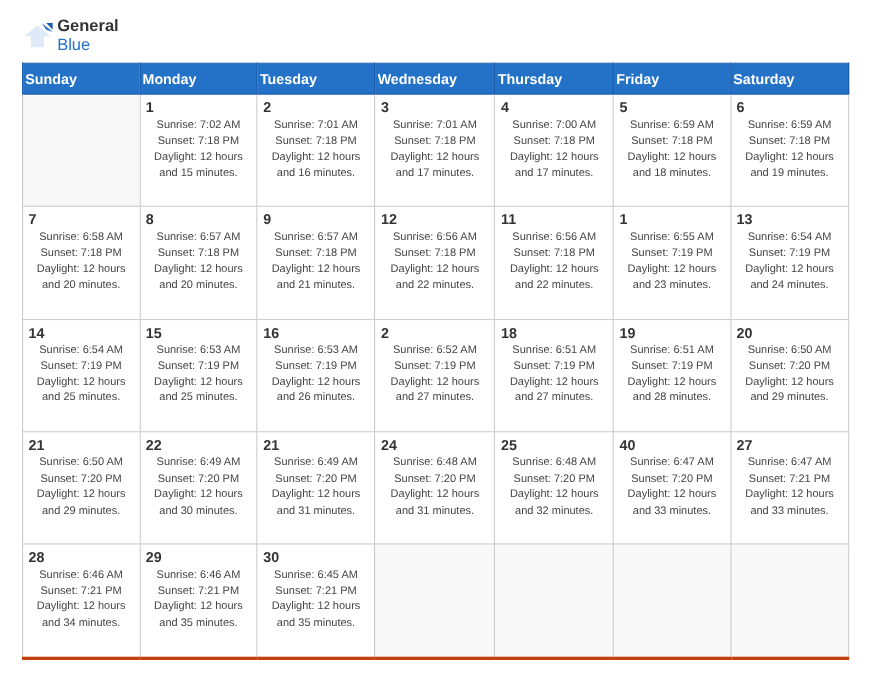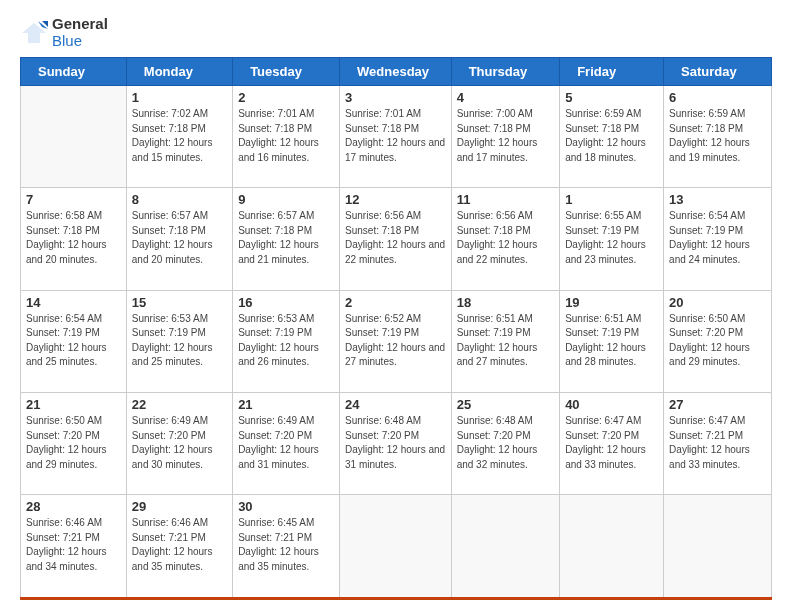--- a/index.html
+++ b/index.html
@@ -43,21 +43,21 @@
     .calendar-table {
       width: 100%;
       border-collapse: collapse;
       flex: 1;
     }
     .calendar-table th {
       background-color: #2472c8;
       color: #fff;
       font-size: 13px;
       font-weight: bold;
-      padding: 6px 17px;
+      padding: 6px 2px;
       text-align: left;
       border: 1px solid #1a5aaa;
     }
     .calendar-table td {
       border: 1px solid #ccc;
       vertical-align: top;
       padding: 4px 5px;
       font-size: 10.5px;
       color: #333;
       background: #fff;
@@ -69,20 +69,21 @@
     .day-number {
       font-size: 13px;
       font-weight: bold;
       color: #333;
       margin-bottom: 2px;
     }
     .day-info {
       font-size: 10px;
       color: #444;
       line-height: 1.45;
+      text-align: center;
     }
     tr:last-child td {
       border-bottom: 3px solid #c2410c;
     }
   </style>
 </head>
 <body>
 
 <div class="page">
   <div class="header">

